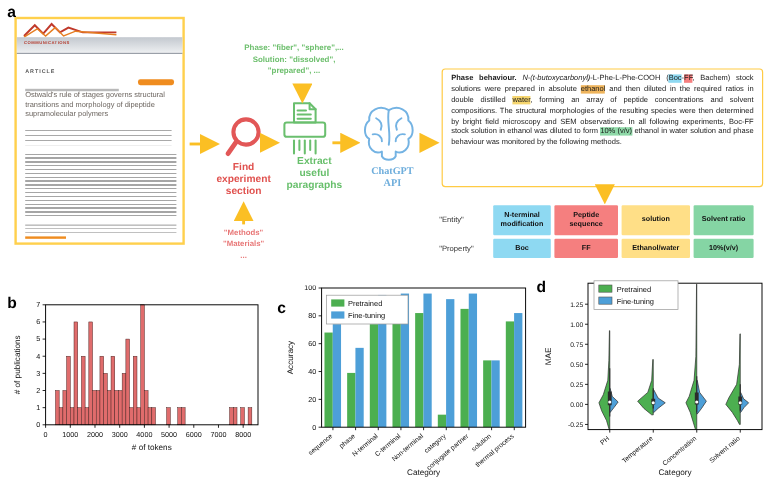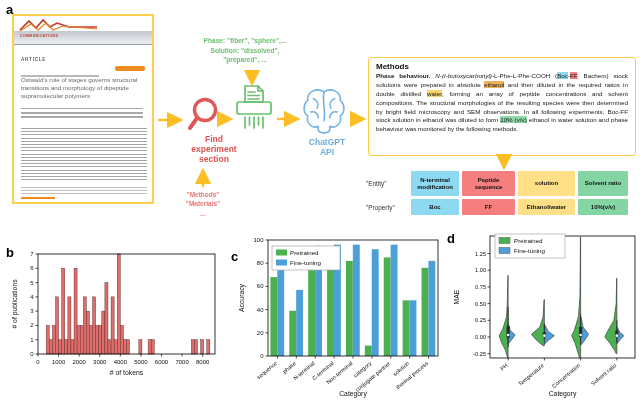--- a/index.html
+++ b/index.html
@@ -29,26 +29,26 @@
   .thumb-abstract{position:absolute;left:7px;top:112px;width:126px;height:54px;opacity:.8;
      background:repeating-linear-gradient(to bottom,#8f8f8f 0,#8f8f8f 1.1px,transparent 1.1px,transparent 3.2px);}
   .thumb-footer{position:absolute;left:7px;top:171px;width:126px;height:8px;opacity:.7;
      background:repeating-linear-gradient(to bottom,#a5a5a5 0,#a5a5a5 1px,transparent 1px,transparent 3px);}
   .thumb-footbar{position:absolute;left:7px;top:181px;width:34px;height:2px;background:#ef8c1f;}
 
   .overlay{position:absolute;left:0;top:0;pointer-events:none;z-index:5;}
   .icon{position:absolute;}
 
   .wf-text{position:absolute;text-align:center;font-weight:bold;line-height:1.18;}
-  .find-label{left:169px;top:134px;width:90px;font-size:8.5px;color:#e0514e;}
+  .find-label{left:158px;top:134px;width:90px;font-size:8.5px;color:#e0514e;}
   .find-hint{left:163px;top:190px;width:80px;font-size:6.5px;color:#e87777;line-height:1.4;}
   .find-dots{left:163px;top:210px;width:80px;font-size:6.5px;color:#e87777;}
   .extract-hint{left:183px;top:36px;width:124px;font-size:6.6px;color:#6dbf6d;line-height:1.45;}
   .extract-label{left:221px;top:129px;width:82px;font-size:8.5px;color:#67bf6b;}
-  .chatgpt-label{left:294px;top:137px;width:66px;font-size:8.5px;color:#6faedc;}
+  .chatgpt-label{left:294px;top:137px;width:66px;font-size:8.5px;color:#6faedc;font-family:Liberation Serif, serif;}
   .ner-title{left:395px;top:41px;width:220px;font-size:10px;color:#f6a21e;}
 
   .mbox{position:absolute;left:368px;top:57px;width:268px;height:99px;box-sizing:border-box;
         border:1.6px solid #ffcb45;border-radius:3px;background:#fff;padding:4px 7px;}
   .mtitle{font-size:8px;font-weight:bold;margin-bottom:1px;}
   .mpar{font-size:6.25px;line-height:1.42;text-align:justify;color:#1a1a1a;}
   .seg-bold{font-weight:bold;}
   .seg-italic{font-style:italic;}
   .seg-hl-blue{background:#8ed9f2;}
   .seg-hl-red{background:#f57f7f;}
@@ -146,25 +146,27 @@
 
   <div class="wf-text find-label preline">Find
 experiment
 section</div>
   <div class="wf-text find-hint preline">"Methods"
 "Materials"</div>
   <div class="wf-text find-dots">...</div>
   <div class="wf-text extract-hint preline">Phase: "fiber", "sphere",...
 Solution: "dissolved",
 "prepared", ...</div>
+  <div class="wf-text extract-label preline">Extract
+useful
+paragraphs</div>
   <div class="wf-text chatgpt-label preline">ChatGPT
 API</div>
 
   <div class="mbox">
-    <div class="mtitle">Methods</div>
     <div class="mpar"><span class="seg-bold">Phase behaviour.  </span><span class="seg-italic">N-(t-butoxycarbonyl)</span><span class="seg-plain">-L-Phe-L-Phe-COOH (</span><span class="seg-hl-blue">Boc</span><span class="seg-plain">-</span><span class="seg-hl-red">FF</span><span class="seg-plain">, Bachem) stock solutions were prepared in absolute </span><span class="seg-hl-orange">ethanol</span><span class="seg-plain"> and then diluted in the required ratios in double distilled </span><span class="seg-hl-yellow">water</span><span class="seg-plain">, forming an array of peptide concentrations and solvent compositions. The structural morphologies of the resulting species were then determined by bright field microscopy and SEM observations. In all following experiments, Boc-FF stock solution in ethanol was diluted to form </span><span class="seg-hl-green">10% (v/v)</span><span class="seg-plain"> ethanol in water solution and phase behaviour was monitored by the following methods.</span></div>
   </div>
 
   <div id="ner-table">
       <div class="ner-row entity">
         <div class="ner-label">"Entity"</div>
         <div class="ner-cell" style="background: rgb(142, 217, 242); width: 48px;">N-terminal modification</div>
         <div class="ner-cell" style="background: rgb(245, 127, 127); width: 53px;">Peptide sequence</div>
         <div class="ner-cell" style="background: rgb(255, 223, 135); width: 57px;">solution</div>
         <div class="ner-cell" style="background: rgb(133, 213, 164); width: 50px;">Solvent ratio</div>

